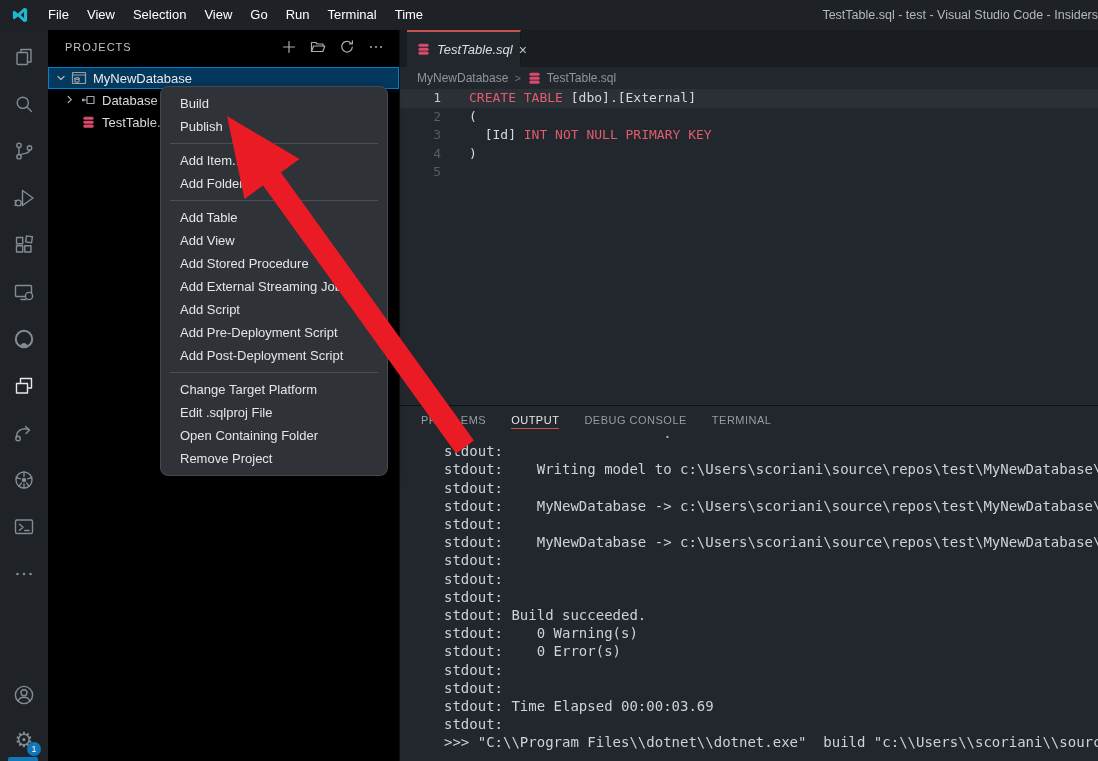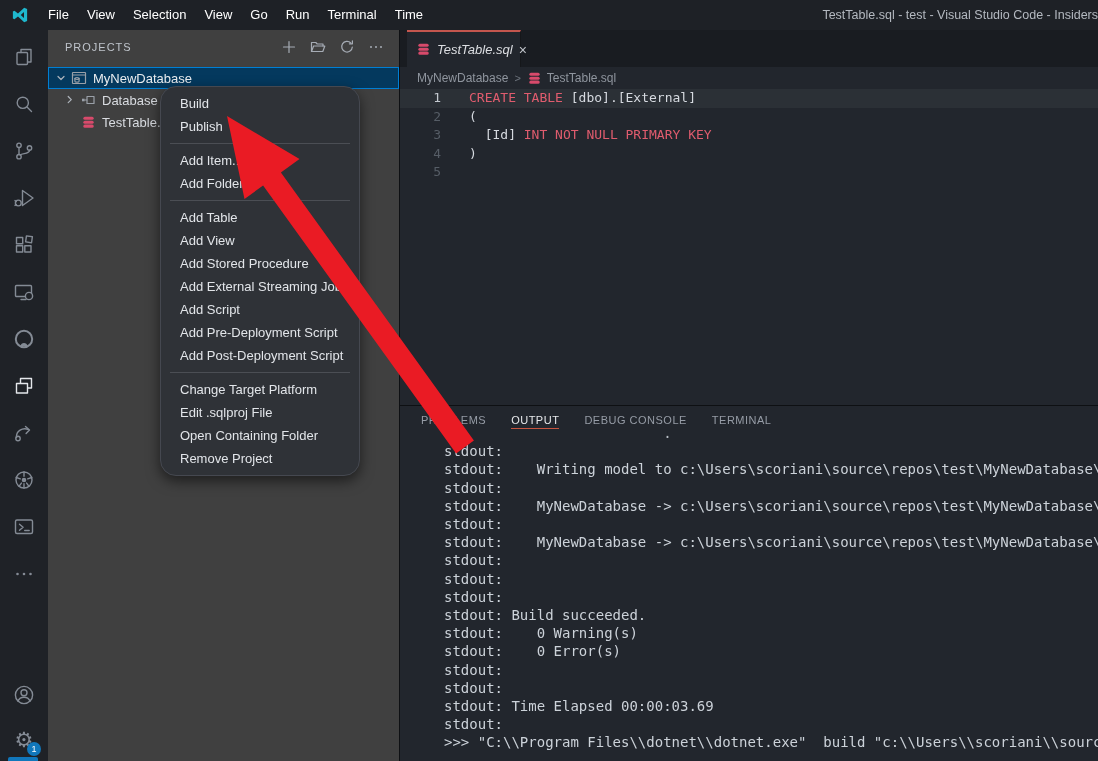--- a/index.html
+++ b/index.html
@@ -20,21 +20,21 @@
     display:flex;flex-direction:column;align-items:center;padding-top:14px;gap:21px;box-sizing:border-box;}
   .ai{width:26px;height:26px;color:#848b95;display:flex;align-items:center;justify-content:center;position:relative;}
   .ai.active{color:#e4e7eb;}
   .ai svg{display:block;}
   .ai .glyph{font-size:21px;line-height:1;font-family:"DejaVu Sans",sans-serif;}
   .ab-bottom{position:absolute;bottom:8px;left:0;width:48px;display:flex;flex-direction:column;align-items:center;gap:19px;}
   .badge{position:absolute;right:-4px;bottom:-3px;width:14px;height:14px;border-radius:50%;
     background:#1177bb;color:#fff;font-size:9px;display:flex;align-items:center;justify-content:center;font-family:"Liberation Sans",sans-serif;}
   .blue-sliver{position:absolute;left:8px;bottom:0;width:30px;height:4px;background:#1177bb;border-radius:2px 2px 0 0;}
   
-  .sidebar{position:absolute;left:48px;top:30px;bottom:0;width:352px;background:#404040;box-sizing:border-box;border-right:1px solid #0e1013;}
+  .sidebar{position:absolute;left:48px;top:30px;bottom:0;width:352px;background:#000000;box-sizing:border-box;border-right:1px solid #0e1013;}
   .sb-header{height:34px;display:flex;align-items:center;padding:0 14px 0 17px;}
   .sb-title{font-size:11px;letter-spacing:1px;color:#bfc4cb;flex:0 0 auto;}
   .sb-actions{margin-left:auto;display:flex;gap:11px;align-items:center;}
   .sb-act{width:18px;height:18px;color:#a6acb5;display:flex;align-items:center;justify-content:center;}
   .sb-act svg{display:block;}
   .tree{margin-top:3px;}
   .tree-row{height:22px;display:flex;align-items:center;font-size:13px;color:#d9dce1;box-sizing:border-box;}
   .tree-row.selected{background:#04395e;border:1px solid #007fd4;color:#e9ecef;}
   .chev{width:16px;height:16px;display:flex;align-items:center;justify-content:center;color:#aeb4bc;flex:0 0 16px;}
   .t-icon{width:16px;height:16px;margin:0 6px 0 2px;flex:0 0 16px;display:flex;align-items:center;justify-content:center;color:#9aa0a8;}
@@ -58,21 +58,21 @@
   
   .panel{position:absolute;left:0;right:0;top:375px;bottom:0;background:#22262d;border-top:1px solid #0e1013;}
   .panel-tabs{height:28px;display:flex;align-items:center;padding-left:21px;gap:25px;}
   .p-tab{font-size:11px;letter-spacing:.5px;color:#969ca6;padding:3px 0 2px;border-bottom:1.5px solid transparent;}
   .p-tab.active{color:#e6e8eb;border-bottom-color:#c65540;}
   .output{position:absolute;left:0;right:0;top:28px;bottom:0;overflow:hidden;
     font-family:"DejaVu Sans Mono",monospace;font-size:14px;line-height:18.2px;color:#ccd2d9;padding-left:44px;white-space:pre;}
   .out-line{white-space:pre;}
   .out-line.clipped{margin-top:-10px;color:#b9bfc6;}
   
-  .ctx{position:absolute;left:160px;top:86px;width:200px;background:#2f3237;border:1px solid #454850;border-radius:16px;
+  .ctx{position:absolute;left:160px;top:86px;width:228px;background:#2f3237;border:1px solid #454850;border-radius:8px;
     box-shadow:0 5px 14px rgba(0,0,0,.55);padding:5px 0;z-index:20;box-sizing:border-box;}
   .ctx-item{height:23px;display:flex;align-items:center;padding-left:19px;font-size:13px;color:#e2e5e9;}
   .ctx-sep{height:1px;background:#4b4e54;margin:5px 9px;}
   
   .arrow-overlay{position:absolute;left:0;top:0;width:1098px;height:761px;z-index:30;pointer-events:none;}
 </style>
 </head>
 <body>
 
 <div class="titlebar">

